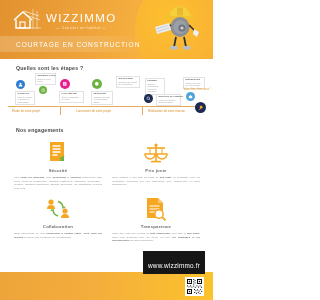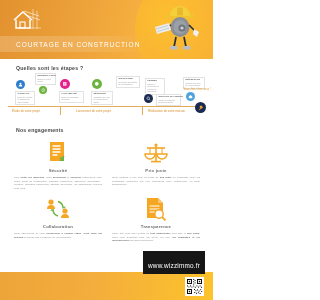--- a/index.html
+++ b/index.html
@@ -120,20 +120,24 @@
         <svg width="30" height="26" viewBox="0 0 30 26">
           <path d="M3 13 L12 5 L21 13" fill="none" stroke="#fff" stroke-width="1.5"></path>
           <path d="M5 12.5 V21 H19 V12.5" fill="none" stroke="#fff" stroke-width="1.5"></path>
           <rect x="9" y="15" width="5" height="6" fill="none" stroke="#fff" stroke-width="1.1"></rect>
           <line x1="13" y1="4" x2="28" y2="9" stroke="#fff" stroke-width=".7" opacity=".85"></line>
           <line x1="15" y1="8" x2="29" y2="13" stroke="#fff" stroke-width=".7" opacity=".85"></line>
           <line x1="22" y1="2" x2="22" y2="22" stroke="#fff" stroke-width=".7" opacity=".7"></line>
           <line x1="26" y1="4" x2="26" y2="22" stroke="#fff" stroke-width=".7" opacity=".7"></line>
           <line x1="17" y1="21" x2="30" y2="21" stroke="#fff" stroke-width=".7" opacity=".7"></line>
         </svg>
+      </div>
+      <div class="logo-text">
+        <span class="logo-title">WIZZIMMO</span>
+        <span class="logo-tag">— Courtier en habitat —</span>
       </div>
     </div>
 
     <div class="banner">
       <span class="banner-text">COURTAGE EN CONSTRUCTION</span>
     </div>
 
     <div class="mascot">
       <svg width="58" height="54" viewBox="0 0 58 54">
 

